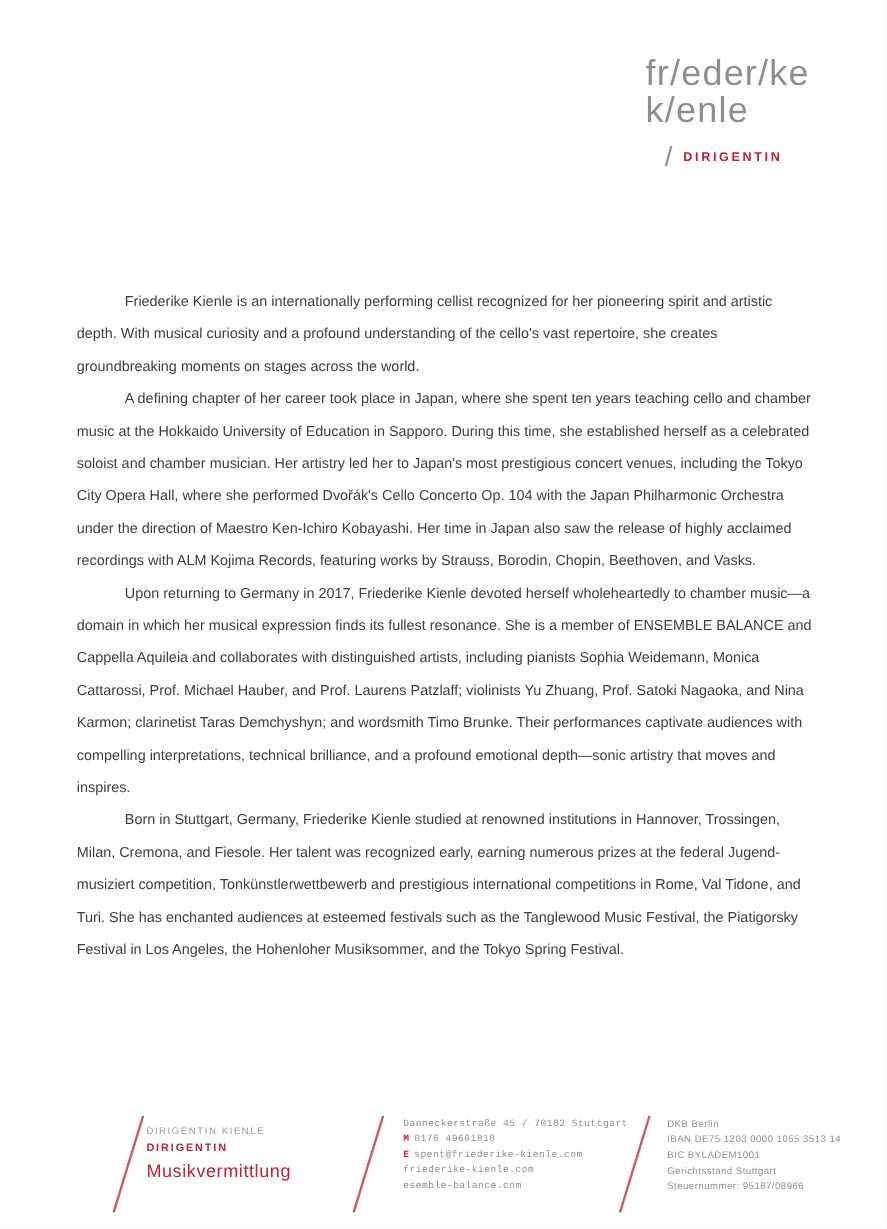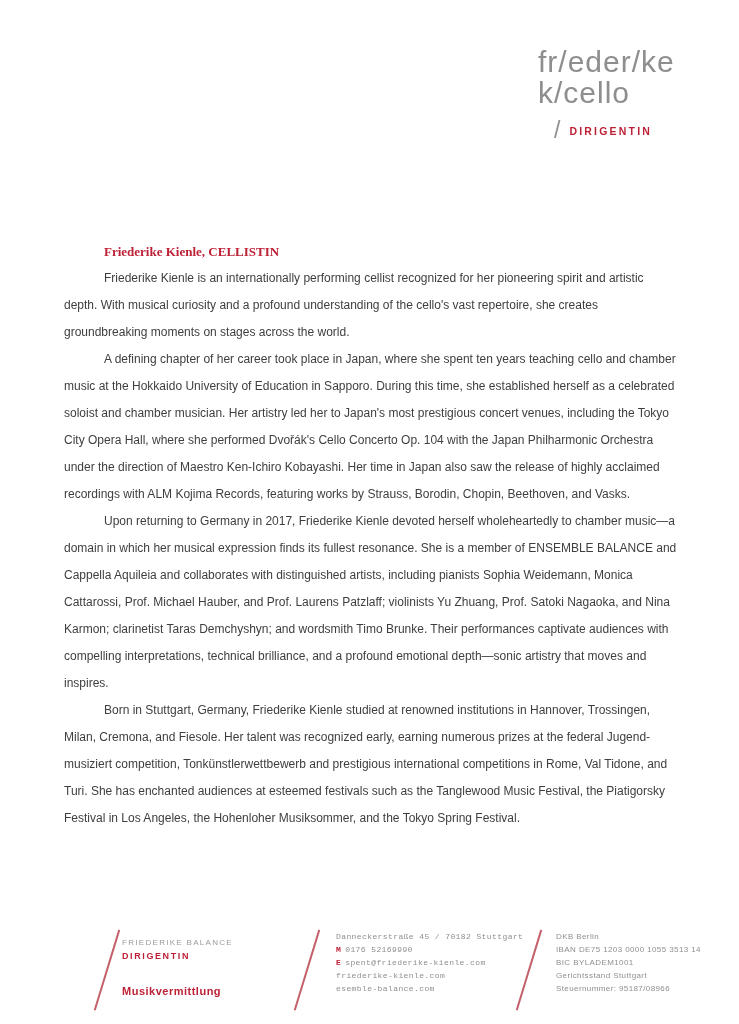--- a/index.html
+++ b/index.html
@@ -75,63 +75,62 @@
     transform: rotate(17deg);
     transform-origin: center;
   }
   .s1 { left: 106px; top: 928px; }
   .s2 { left: 306px; top: 928px; }
   .s3 { left: 528px; top: 928px; }
   .fcol { position: absolute; font-size: 8px; color: #8f8f8f; letter-spacing: 0.4px; }
   .col1 { left: 122px; top: 938px; }
   .fname { font-size: 8px; letter-spacing: 1.3px; color: #9a9a9a; }
   .frole { font-size: 9px; font-weight: bold; letter-spacing: 1.6px; color: #be2136; margin-top: 4px; }
-  .ftag  { font-size: 11px; font-weight: bold; color: #be2136; margin-top: 24px; letter-spacing: 0.5px; }
+  .ftag  { font-size: 15px; font-weight: normal; color: #be2136; margin-top: 7px; letter-spacing: 0.5px; }
   .col2 { left: 336px; top: 930px; line-height: 13px; font-family: Liberation Mono, monospace; }
   .col3 { left: 556px; top: 930px; line-height: 13px; }
   .rl { color: #be2136; font-weight: bold; margin-right: 4px; }
 </style>
 </head>
 <body>
 
 <div class="page">
 
   <header class="logo">
     <div class="logo-word">
       <div>fr/eder/ke</div>
-      <div>k/cello</div>
+      <div>k/enle</div>
     </div>
     <div class="logo-sub">
       <span class="logo-slash">/</span>
       <span class="logo-role">DIRIGENTIN</span>
     </div>
   </header>
 
   <main class="content">
-    <h1 class="heading">Friederike Kienle, CELLISTIN</h1>
     <p>Friederike Kienle is an internationally performing cellist recognized for her pioneering spirit and artistic depth. With musical curiosity and a profound understanding of the cello's vast repertoire, she creates groundbreaking moments on stages across the world.</p>
     <p>A defining chapter of her career took place in Japan, where she spent ten years teaching cello and chamber music at the Hokkaido University of Education in Sapporo. During this time, she established herself as a celebrated soloist and chamber musician. Her artistry led her to Japan's most prestigious concert venues, including the Tokyo City Opera Hall, where she performed Dvořák's Cello Concerto Op. 104 with the Japan Philharmonic Orchestra under the direction of Maestro Ken-Ichiro Kobayashi. Her time in Japan also saw the release of highly acclaimed recordings with ALM Kojima Records, featuring works by Strauss, Borodin, Chopin, Beethoven, and Vasks.</p>
     <p>Upon returning to Germany in 2017, Friederike Kienle devoted herself wholeheartedly to chamber music—a domain in which her musical expression finds its fullest resonance. She is a member of ENSEMBLE BALANCE and Cappella Aquileia and collaborates with distinguished artists, including pianists Sophia Weidemann, Monica Cattarossi, Prof. Michael Hauber, and Prof. Laurens Patzlaff; violinists Yu Zhuang, Prof. Satoki Nagaoka, and Nina Karmon; clarinetist Taras Demchyshyn; and wordsmith Timo Brunke. Their performances captivate audiences with compelling interpretations, technical brilliance, and a profound emotional depth—sonic artistry that moves and inspires.</p>
     <p>Born in Stuttgart, Germany, Friederike Kienle studied at renowned institutions in Hannover, Trossingen, Milan, Cremona, and Fiesole. Her talent was recognized early, earning numerous prizes at the federal Jugend-musiziert competition, Tonkünstlerwettbewerb and prestigious international competitions in Rome, Val Tidone, and Turi. She has enchanted audiences at esteemed festivals such as the Tanglewood Music Festival, the Piatigorsky Festival in Los Angeles, the Hohenloher Musiksommer, and the Tokyo Spring Festival.</p>
   </main>
 
   <footer class="footer">
     <div class="slash s1"></div>
 
     <div class="fcol col1">
-      <div class="fname">FRIEDERIKE BALANCE</div>
+      <div class="fname">DIRIGENTIN KIENLE</div>
       <div class="frole">DIRIGENTIN</div>
       <div class="ftag">Musikvermittlung</div>
     </div>
 
     <div class="slash s2"></div>
 
     <div class="fcol col2">
       <div>Danneckerstraße 45 / 70182 Stuttgart</div>
-      <div><span class="rl">M</span><span>0176 52169990</span></div>
+      <div><span class="rl">M</span><span>0176 49601810</span></div>
       <div><span class="rl">E</span><span>spent@friederike-kienle.com</span></div>
       <div>friederike-kienle.com</div>
       <div>esemble-balance.com</div>
     </div>
 
     <div class="slash s3"></div>
 
     <div class="fcol col3">
       <div>DKB Berlin</div>
       <div>IBAN DE75 1203 0000 1055 3513 14</div>

